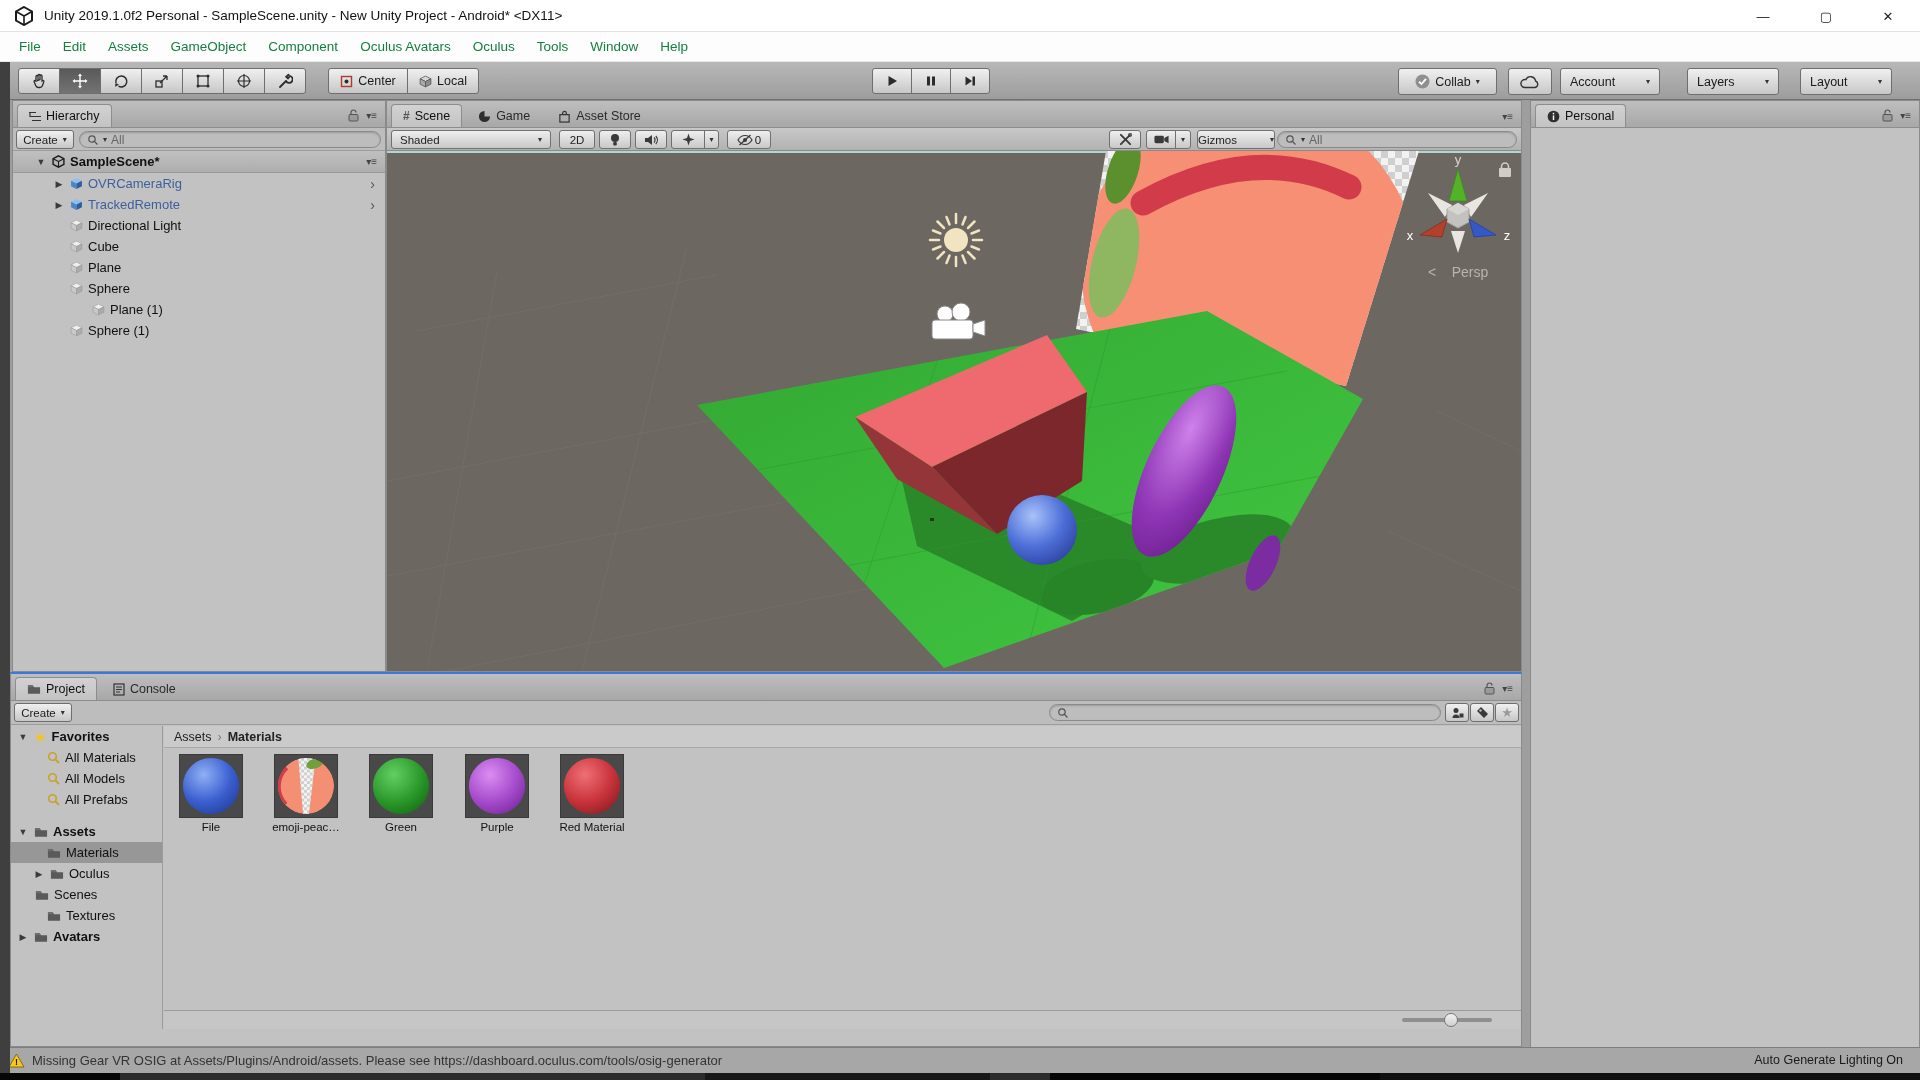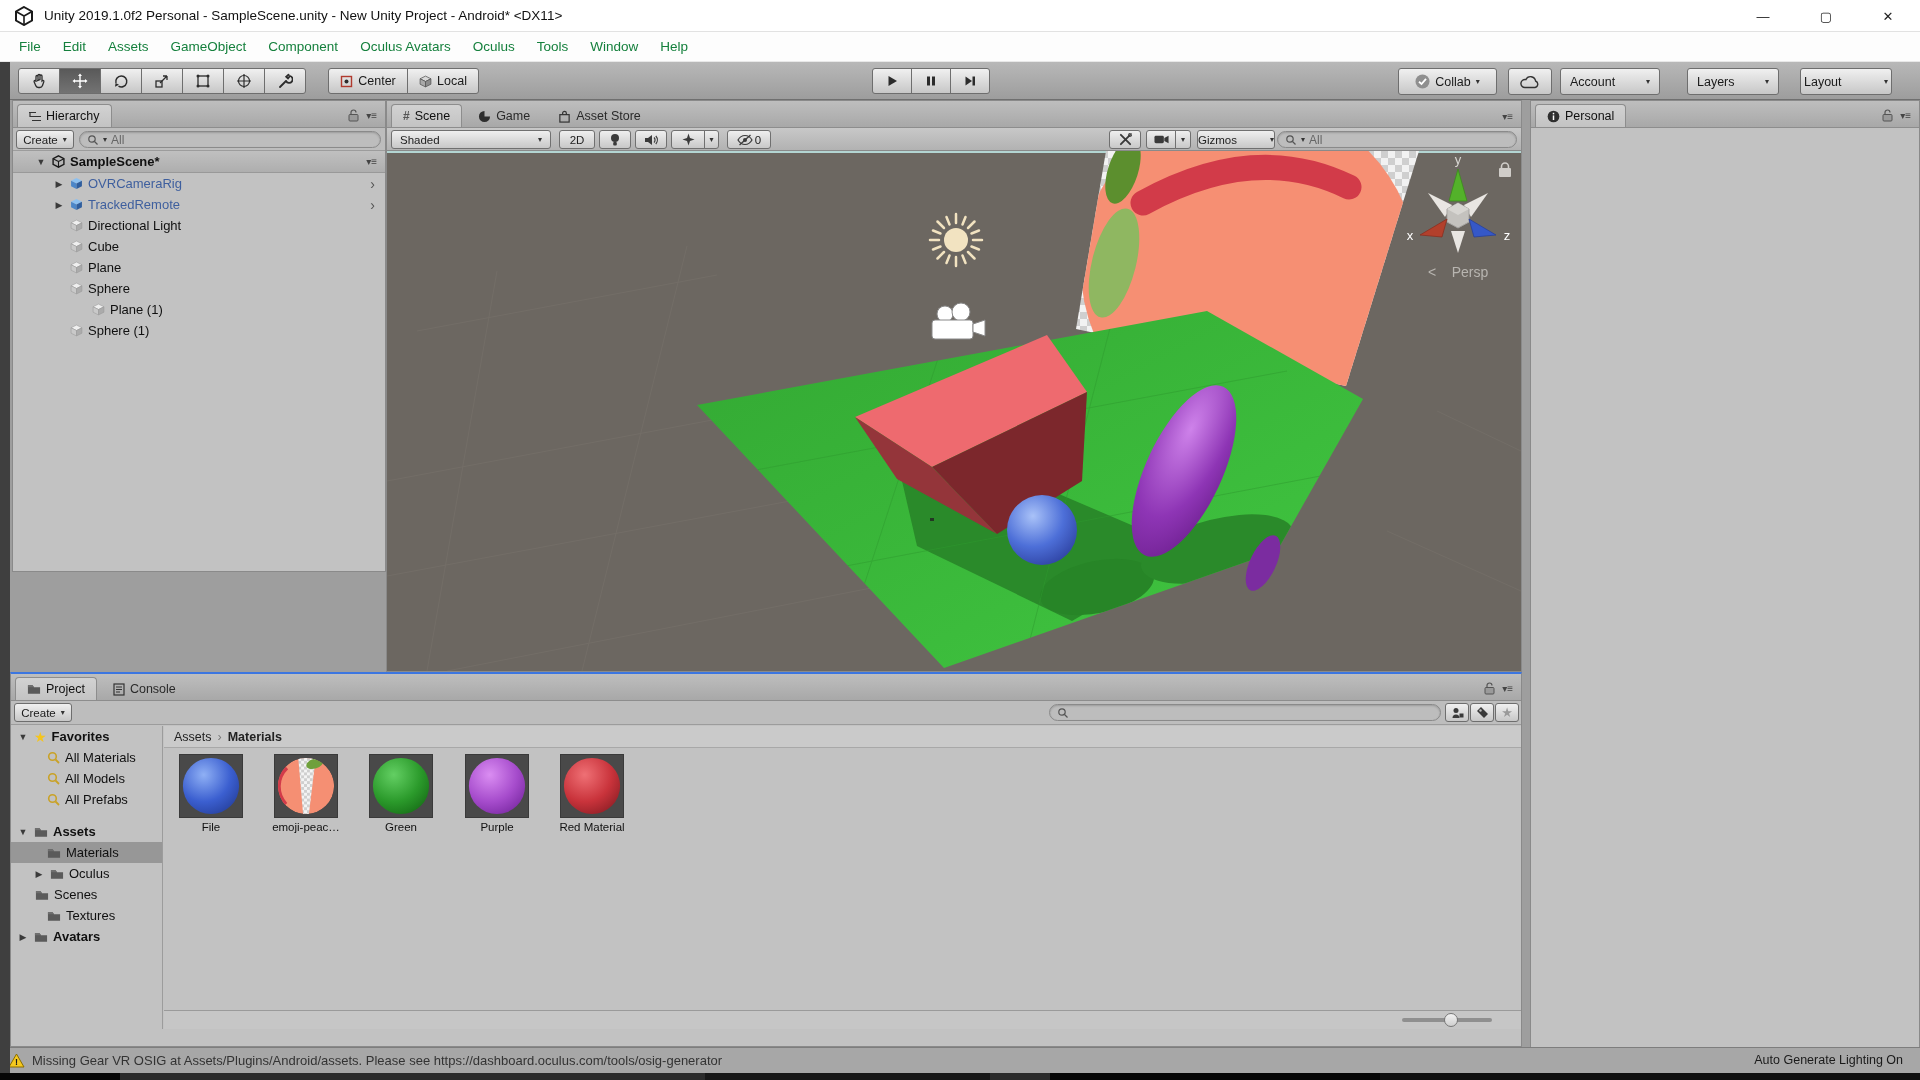--- a/index.html
+++ b/index.html
@@ -170,27 +170,27 @@
       </svg>
   </div>
   <div class="ub t" style="left:1560px;top:6px;width:100px;height:27px;justify-content:space-between;padding:0 9px">
     <span>Account</span>
     <span class="dd-arrow">▾</span>
   </div>
   <div class="ub t" style="left:1687px;top:6px;width:92px;height:27px;justify-content:space-between;padding:0 9px">
     <span>Layers</span>
     <span class="dd-arrow">▾</span>
   </div>
-  <div class="ub t" style="left:1800px;top:6px;width:92px;height:27px;justify-content:space-between;padding:0 3px">
+  <div class="ub t" style="left:1800px;top:6px;width:92px;height:27px;justify-content:space-between;padding:0 9px">
     <span>Layout</span>
     <span class="dd-arrow">▾</span>
   </div>
 </div>
 
-<div class="panel t" style="left:12px;top:100px;width:374px;height:472px">
+<div class="panel t" style="left:12px;top:100px;width:374px;height:572px">
   <div class="tabbar">
     <div class="tab">
       <svg class="ic" width="12" height="11" viewBox="0 0 12 11">
           <path d="M0 1.5 h7 M3 5.5 h9 M3 9.5 h9 M1 1.5 v4 h2" stroke="#333" stroke-width="1.2" fill="none"></path>
         </svg>
       <span>Hierarchy</span>
     </div>
     <div class="paneicons">
       <svg class="ic" width="11" height="13" viewBox="0 0 11 13">
           <rect x="1" y="5.5" width="9" height="6.5" rx="1" fill="#9a9a9a" stroke="#555" stroke-width="1"></rect>

